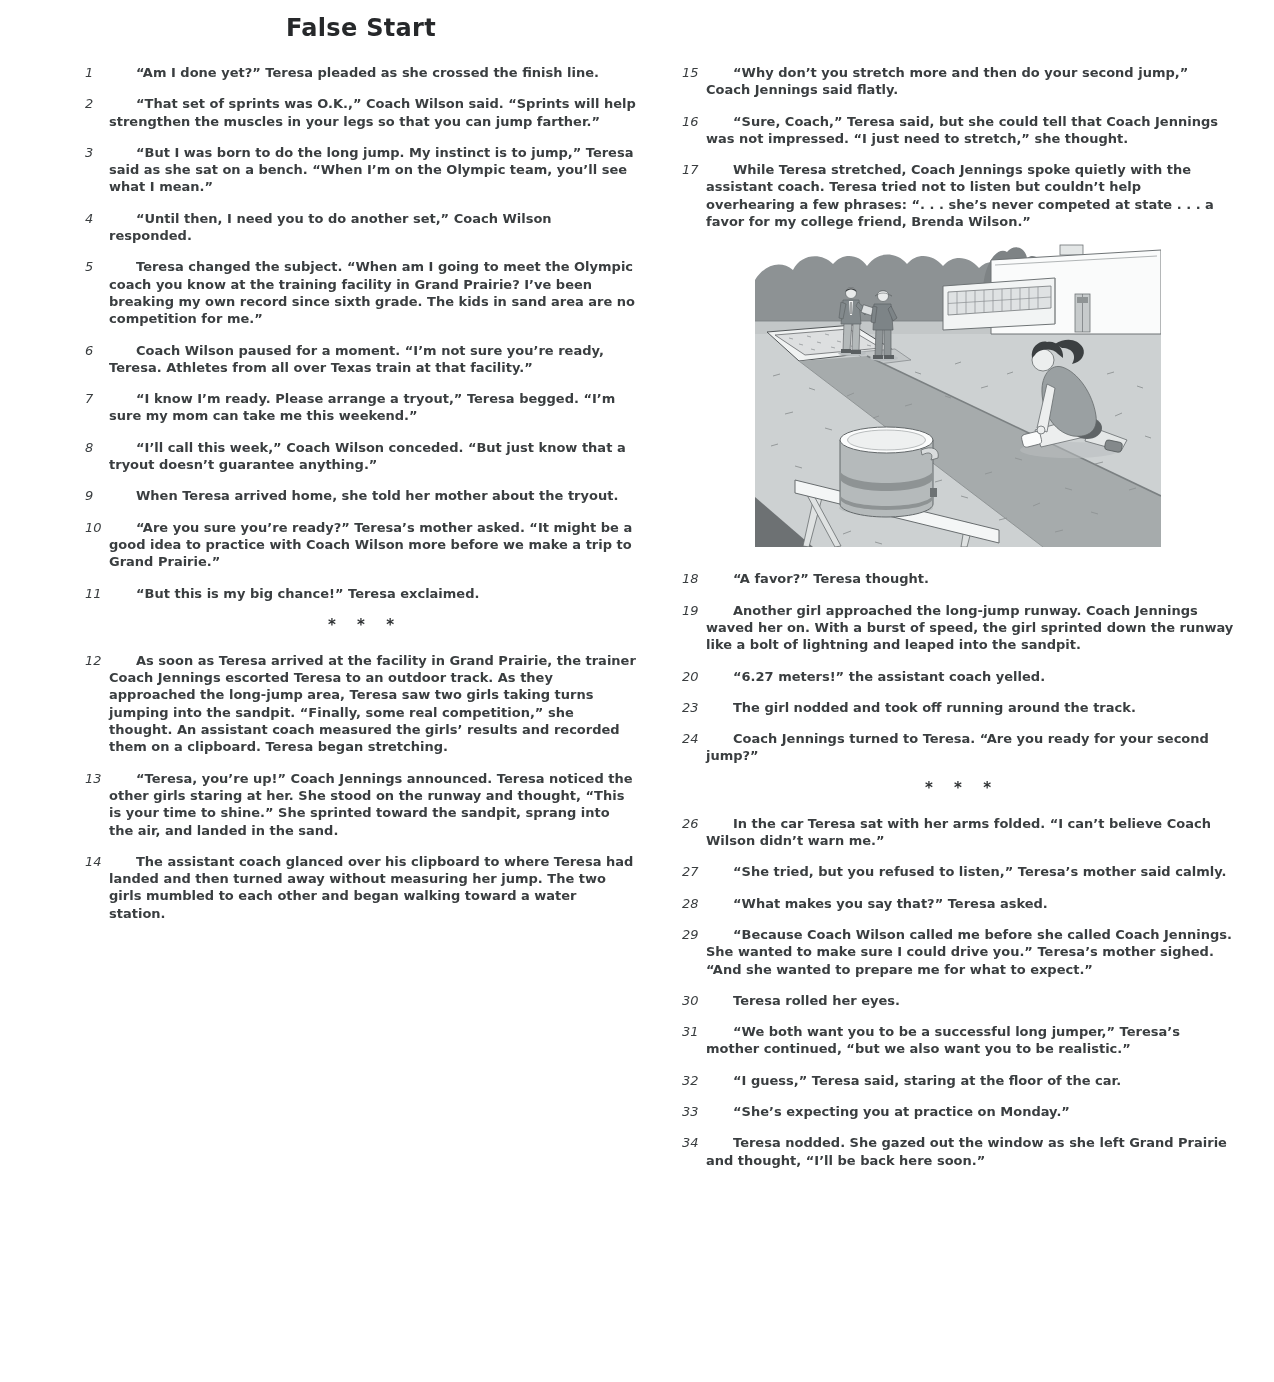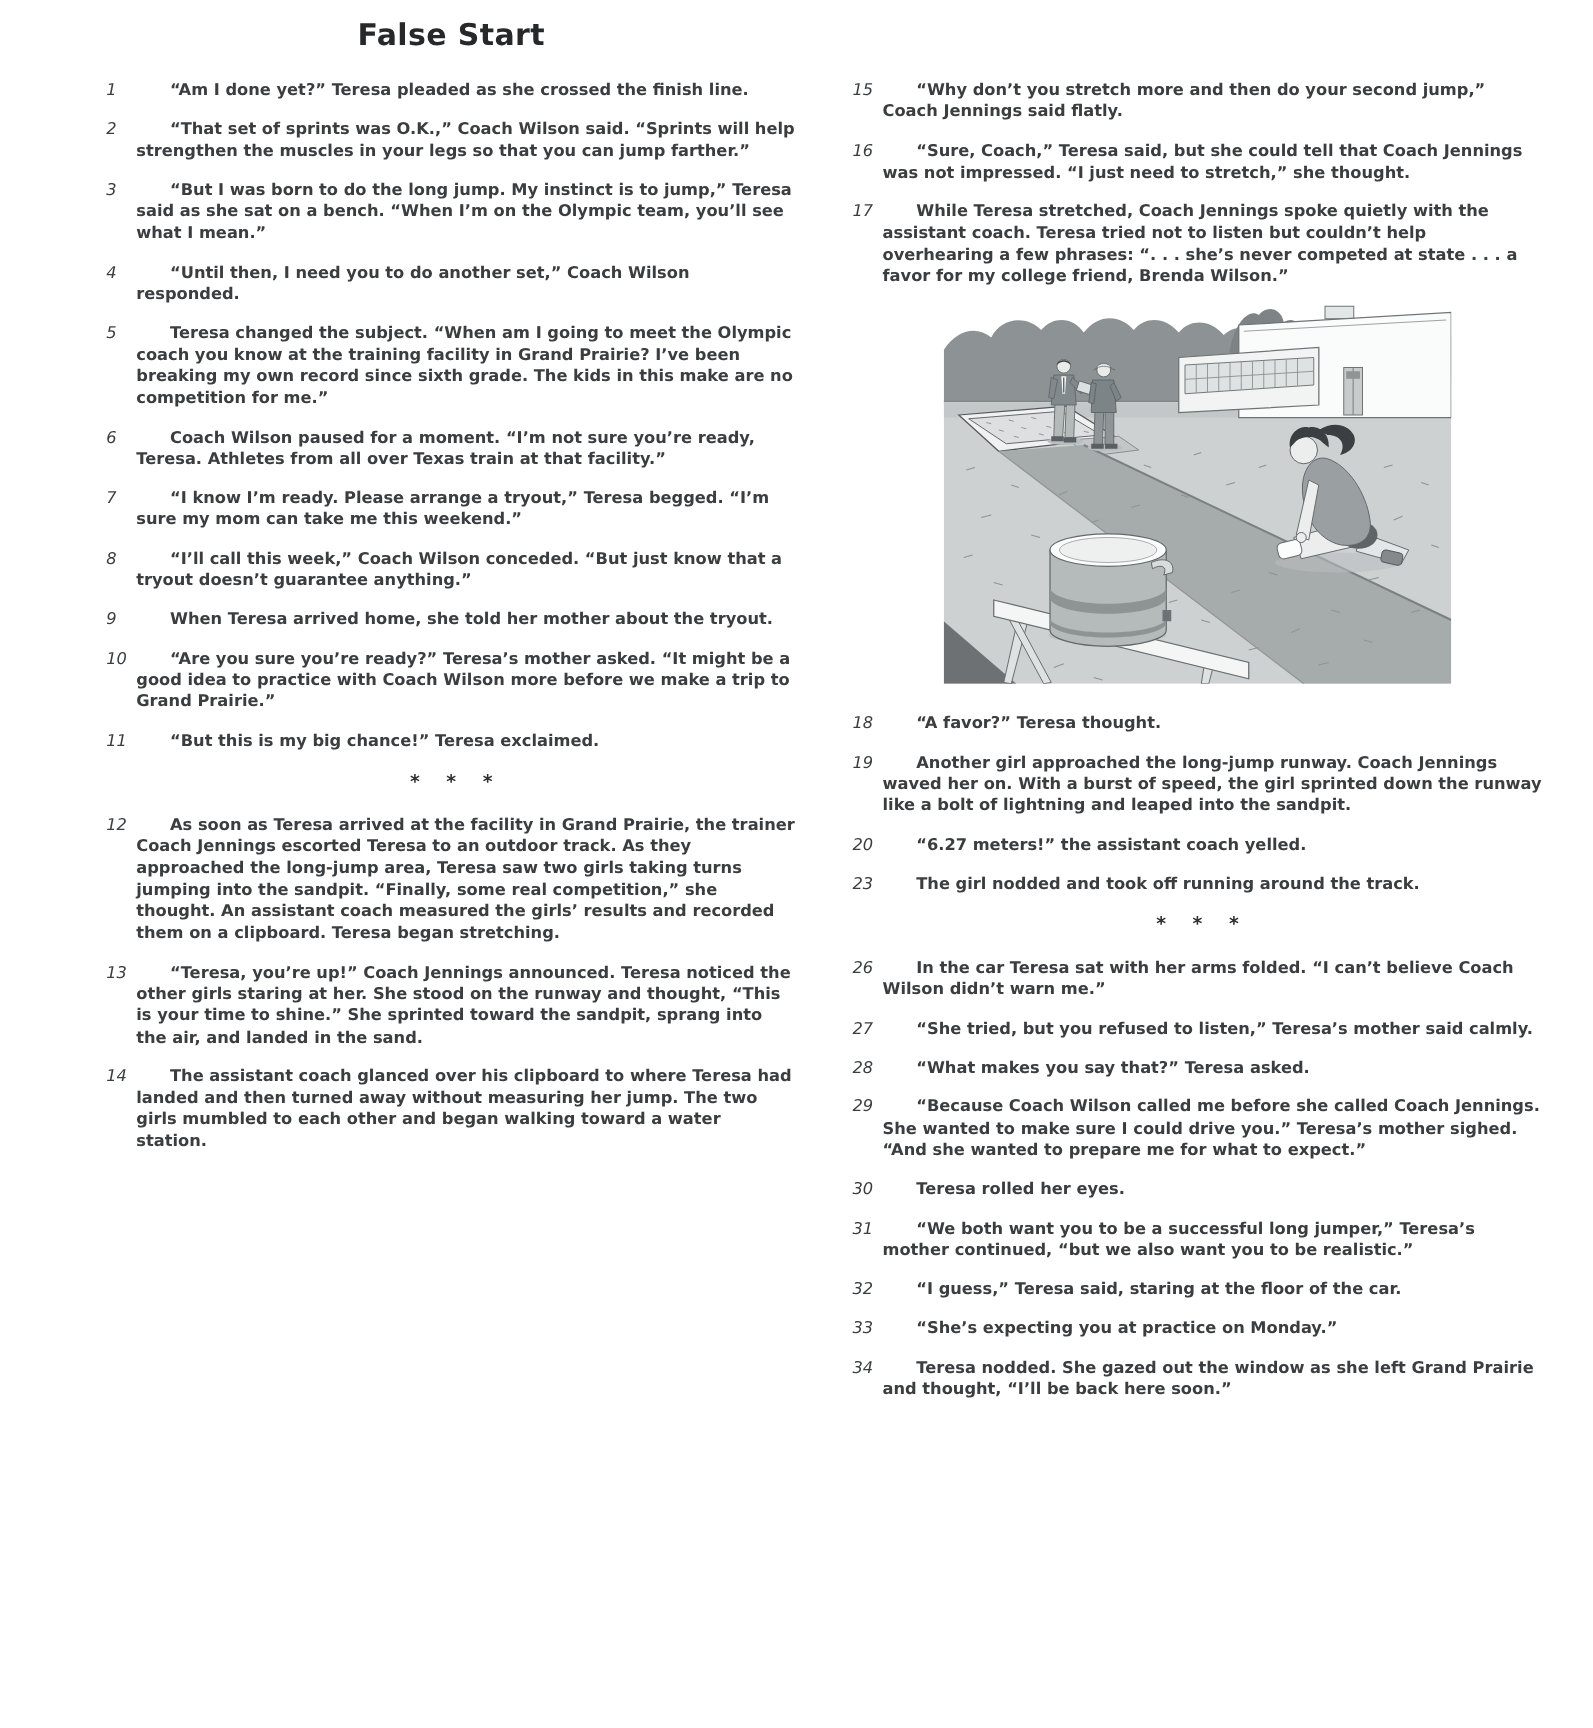--- a/index.html
+++ b/index.html
@@ -57,21 +57,21 @@
     <div class="para">
       <span class="pnum">3</span>
       <p class="ptext">“But I was born to do the long jump. My instinct is to jump,” Teresa said as she sat on a bench. “When I’m on the Olympic team, you’ll see what I mean.”</p>
     </div>
     <div class="para">
       <span class="pnum">4</span>
       <p class="ptext">“Until then, I need you to do another set,” Coach Wilson responded.</p>
     </div>
     <div class="para">
       <span class="pnum">5</span>
-      <p class="ptext">Teresa changed the subject. “When am I going to meet the Olympic coach you know at the training facility in Grand Prairie? I’ve been breaking my own record since sixth grade. The kids in this make are no competition for me.”</p>
+      <p class="ptext">Teresa changed the subject. “When am I going to meet the Olympic coach you know at the training facility in Grand Prairie? I’ve been breaking my own record since sixth grade. The kids in sand area are no competition for me.”</p>
     </div>
     <div class="para">
       <span class="pnum">6</span>
       <p class="ptext">Coach Wilson paused for a moment. “I’m not sure you’re ready, Teresa. Athletes from all over Texas train at that facility.”</p>
     </div>
     <div class="para">
       <span class="pnum">7</span>
       <p class="ptext">“I know I’m ready. Please arrange a tryout,” Teresa begged. “I’m sure my mom can take me this weekend.”</p>
     </div>
     <div class="para">
@@ -258,20 +258,24 @@
       <p class="ptext">Another girl approached the long-jump runway. Coach Jennings waved her on. With a burst of speed, the girl sprinted down the runway like a bolt of lightning and leaped into the sandpit.</p>
     </div>
     <div class="para">
       <span class="pnum">20</span>
       <p class="ptext">“6.27 meters!” the assistant coach yelled.</p>
     </div>
     <div class="para">
       <span class="pnum">23</span>
       <p class="ptext">The girl nodded and took off running around the track.</p>
     </div>
+    <div class="para">
+      <span class="pnum">24</span>
+      <p class="ptext">Coach Jennings turned to Teresa. “Are you ready for your second jump?”</p>
+    </div>
 
     <div class="sep">* * *</div>
 
     <div class="para">
       <span class="pnum">26</span>
       <p class="ptext">In the car Teresa sat with her arms folded. “I can’t believe Coach Wilson didn’t warn me.”</p>
     </div>
     <div class="para">
       <span class="pnum">27</span>
       <p class="ptext">“She tried, but you refused to listen,” Teresa’s mother said calmly.</p>

